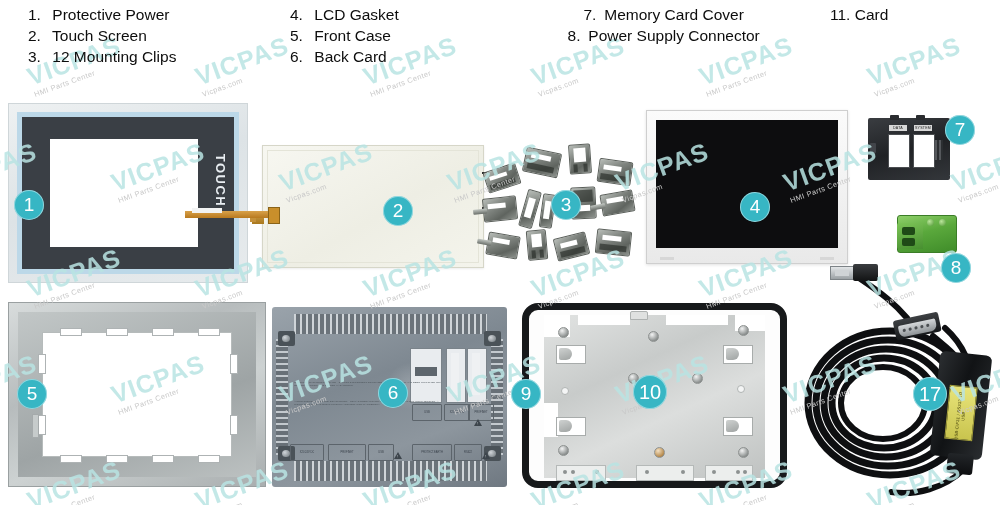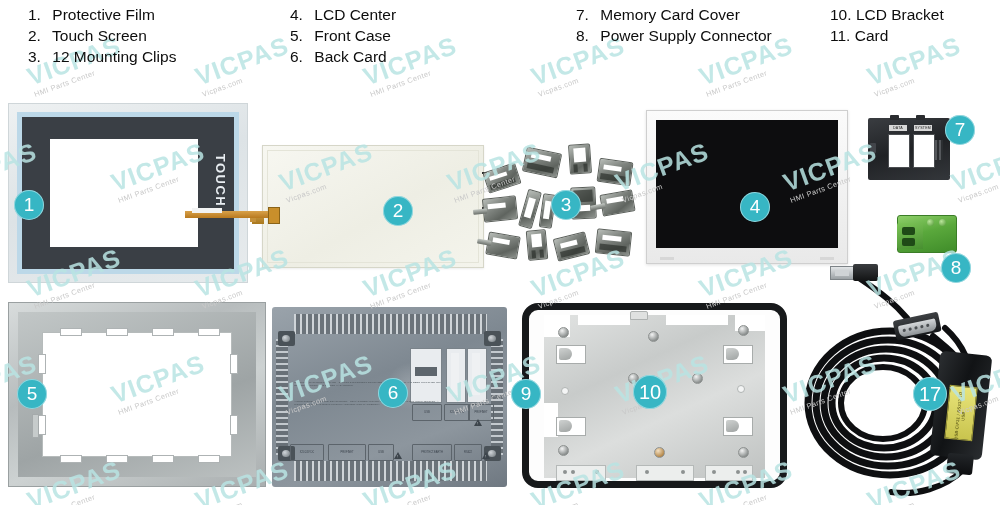--- a/index.html
+++ b/index.html
@@ -16,21 +16,21 @@
   #watermark{position:absolute;left:-60px;top:-40px;width:1140px;height:600px;pointer-events:none;z-index:40;}
   .wm{position:absolute;transform:rotate(-20deg);transform-origin:left top;}
   .wm .wm-main{font-size:25px;font-weight:bold;letter-spacing:1px;color:#b9e4e3;opacity:.85;line-height:1;white-space:nowrap;}
   .wm .wm-sub{font-size:7.5px;color:#c9c9c9;letter-spacing:.4px;white-space:nowrap;margin-top:1px;}
 
   
   #legend{position:absolute;left:0;top:0;width:1000px;height:80px;z-index:60;}
   .legend-col{position:absolute;top:4px;}
   .legend-col.c1{left:28px;}
   .legend-col.c2{left:290px;}
-  .legend-col.c3{left:576px;}
+  .legend-col.c3{left:564px;text-align:center;}
   .legend-col.c4{left:830px;}
   .legend-item{font-size:15.5px;line-height:21px;color:#0d0d0d;white-space:nowrap;}
   .legend-item .num{display:inline-block;min-width:20px;}
 
   
   .badge{
     position:absolute;border-radius:50%;
     background:#37b6c4;color:#fff;
     display:flex;align-items:center;justify-content:center;
     font-size:19px;font-weight:500;
@@ -165,36 +165,36 @@
 </head>
 <body>
 
 <div id="stage">
 
   <div id="legend">
 
     <div class="legend-col c1">
       <div class="legend-item">
         <span class="num">1.</span>
-        <span>Protective Film</span>
+        <span>Protective Power</span>
       </div>
       <div class="legend-item">
         <span class="num">2.</span>
         <span>Touch Screen</span>
       </div>
       <div class="legend-item">
         <span class="num">3.</span>
         <span>12 Mounting Clips</span>
       </div>
     </div>
 
     <div class="legend-col c2">
       <div class="legend-item">
         <span class="num">4.</span>
-        <span>LCD Center</span>
+        <span>LCD Gasket</span>
       </div>
       <div class="legend-item">
         <span class="num">5.</span>
         <span>Front Case</span>
       </div>
       <div class="legend-item">
         <span class="num">6.</span>
         <span>Back Card</span>
       </div>
     </div>
@@ -204,24 +204,20 @@
         <span class="num">7.</span>
         <span>Memory Card Cover</span>
       </div>
       <div class="legend-item">
         <span class="num">8.</span>
         <span>Power Supply Connector</span>
       </div>
     </div>
 
     <div class="legend-col c4">
-      <div class="legend-item">
-        <span class="num">10.</span>
-        <span>LCD Bracket</span>
-      </div>
       <div class="legend-item">
         <span class="num">11.</span>
         <span>Card</span>
       </div>
     </div>
   </div>
 
   <div id="film">
     <div class="film-outer"></div>
     <div class="film-blue"></div>

